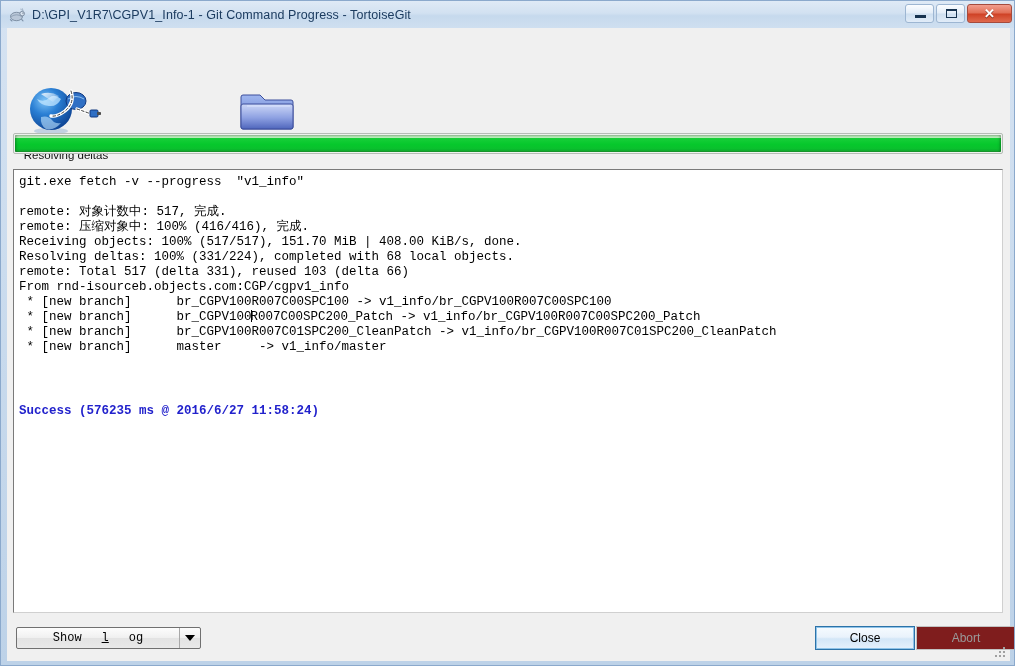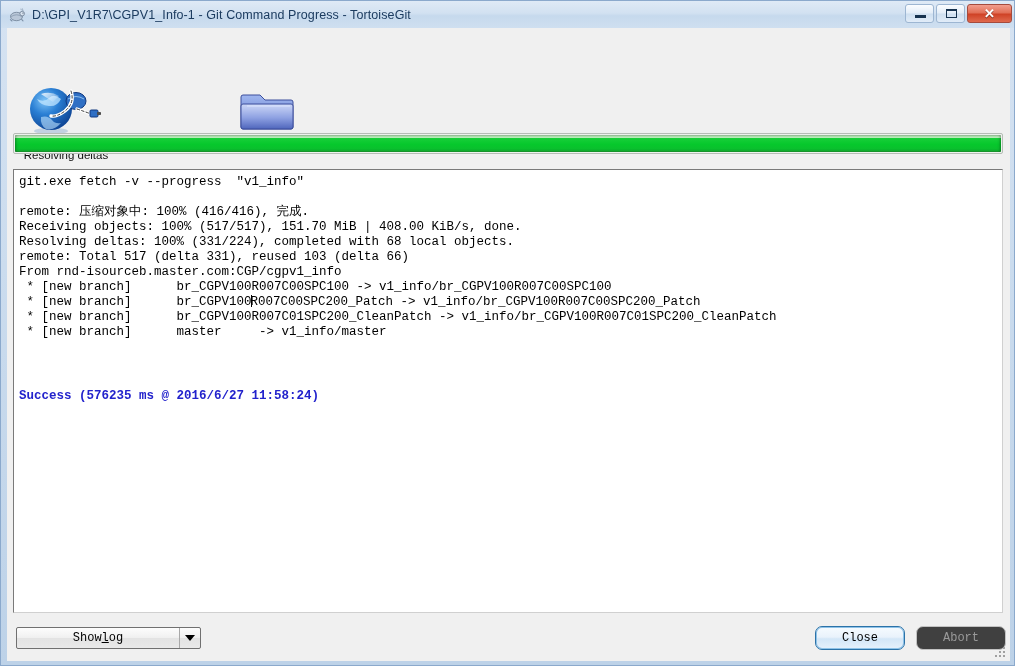--- a/index.html
+++ b/index.html
@@ -217,20 +217,21 @@
   }
   .splitbtn .main {
     flex: 1 1 auto;
     display: flex;
     align-items: center;
     justify-content: center;
     font-family: "Liberation Mono", "DejaVu Sans Mono", monospace;
     font-size: 12px;
     color: #000;
     cursor: default;
+    gap: 20px;
   }
   .splitbtn .main u { text-decoration: underline; }
   .splitbtn .arrowpart {
     flex: 0 0 20px;
     border-left: 1px solid #a8a8a8;
     display: flex;
     align-items: center;
     justify-content: center;
     cursor: default;
   }
@@ -238,42 +239,42 @@
     width: 0; height: 0;
     border-left: 5px solid transparent;
     border-right: 5px solid transparent;
     border-top: 6px solid #000;
   }
 
   .dlgbtn {
     position: absolute;
     top: 4px;
     height: 24px;
-    width: 90px;
-    font-family: Liberation Mono, monospace;
+    width: 100px;
+    font-family: Liberation Sans, sans-serif;
     font-size: 12px;
-    border-radius: 7px;
+    border-radius: 0;
     box-sizing: border-box;
     display: flex;
     align-items: center;
     justify-content: center;
     cursor: default;
   }
   .dlgbtn.close-btn {
     left: 808px;
     color: #000;
     border: 1px solid #2c72a8;
     background: linear-gradient(180deg,#f6fbff 0%, #e9f2fb 46%, #d3e6f7 54%, #e6f1fc 100%);
     box-shadow: 0 0 0 1px #8fc3e8 inset;
   }
   .dlgbtn.abort-btn {
     left: 909px;
     color: #9a9a9a;
     border: 1px solid #c2c2c2;
-    background: #404040;
+    background: #7f1d1d;
   }
 
   .resize-grip {
     position: absolute;
     right: 3px;
     bottom: 2px;
     width: 13px;
     height: 13px;
   }
   .resize-grip i {
@@ -372,25 +373,26 @@
       </div>
     </div>
 
     <div class="progress-outer">
       <div class="progress-fill" id="progressFill" style="width: 100%;"></div>
     </div>
 
     <div class="logpanel" id="logPanel">
         <div class="logline">git.exe fetch -v --progress  "v1_info"</div>
         <div class="logline blank"> </div>
+        <div class="logline">remote: 对象计数中: 517, 完成.</div>
         <div class="logline">remote: 压缩对象中: 100% (416/416), 完成.</div>
         <div class="logline">Receiving objects: 100% (517/517), 151.70 MiB | 408.00 KiB/s, done.</div>
         <div class="logline">Resolving deltas: 100% (331/224), completed with 68 local objects.</div>
         <div class="logline">remote: Total 517 (delta 331), reused 103 (delta 66)</div>
-        <div class="logline">From rnd-isourceb.master.com:CGP/cgpv1_info</div>
+        <div class="logline">From rnd-isourceb.objects.com:CGP/cgpv1_info</div>
         <div class="logline"> * [new branch]      br_CGPV100R007C00SPC100 -&gt; v1_info/br_CGPV100R007C00SPC100</div>
         <div class="logline"> * [new branch]      br_CGPV100<span class="caret"></span>R007C00SPC200_Patch -&gt; v1_info/br_CGPV100R007C00SPC200_Patch</div>
         <div class="logline"> * [new branch]      br_CGPV100R007C01SPC200_CleanPatch -&gt; v1_info/br_CGPV100R007C01SPC200_CleanPatch</div>
         <div class="logline"> * [new branch]      master     -&gt; v1_info/master</div>
         <div class="logline blank"> </div>
         <div class="logline success">Success (576235 ms @ 2016/6/27 11:58:24)</div>
       </div>
 
     <div class="bottombar">
 

